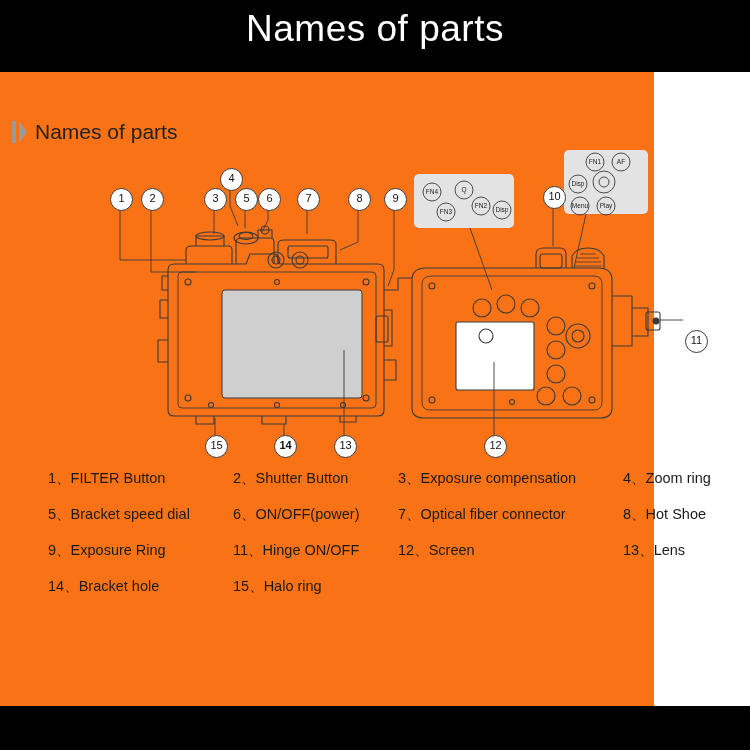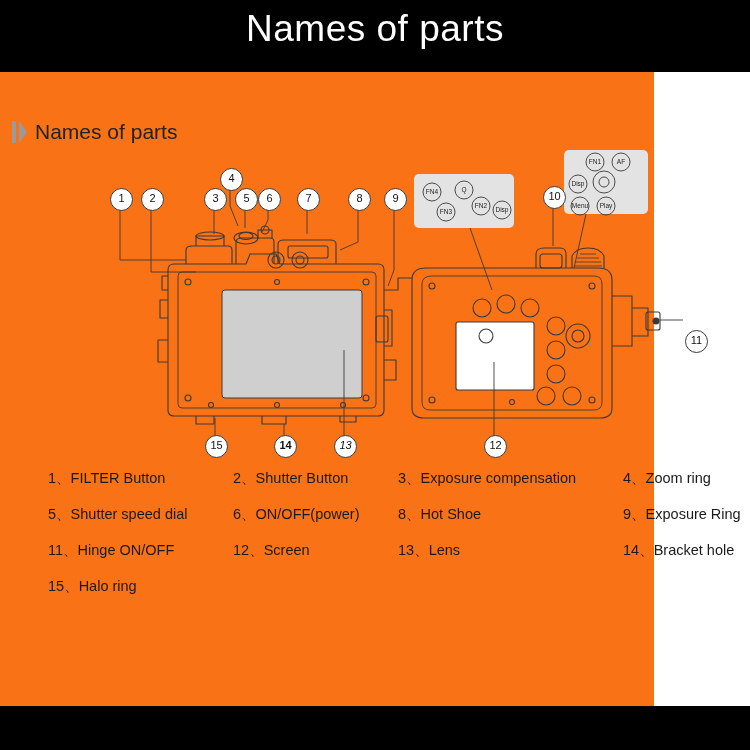--- a/index.html
+++ b/index.html
@@ -290,33 +290,34 @@
     <div class="callout" style="left:204px; top:38px;">3</div>
     <div class="callout" style="left:220px; top:18px;">4</div>
     <div class="callout" style="left:235px; top:38px;">5</div>
     <div class="callout" style="left:258px; top:38px;">6</div>
     <div class="callout" style="left:297px; top:38px;">7</div>
     <div class="callout" style="left:348px; top:38px;">8</div>
     <div class="callout" style="left:384px; top:38px;">9</div>
     <div class="callout" style="left:543px; top:36px;">10</div>
     <div class="callout" style="left:685px; top:160px;margin-top:20px;">11</div>
     <div class="callout" style="left:484px; top:285px;">12</div>
-    <div class="callout" style="left:334px; top:285px;font-style:italic;">13</div>
+    <div class="callout" style="left:334px; top:285px;">13</div>
     <div class="callout" style="left:274px; top:285px;font-weight:bold;">14</div>
     <div class="callout" style="left:205px; top:285px;">15</div>
   </div>
 
   <div class="legend">
     <div class="cell"><span class="num">1、</span><span>FILTER Button</span></div>
     <div class="cell"><span class="num">2、</span><span>Shutter Button</span></div>
     <div class="cell"><span class="num">3、</span><span>Exposure compensation</span></div>
     <div class="cell"><span class="num">4、</span><span>Zoom ring</span></div>
 
-    <div class="cell"><span class="num">5、</span><span>Shutter speed dial</span></div>
+    <div class="cell"><span class="num">5、</span><span>Bracket speed dial</span></div>
     <div class="cell"><span class="num">6、</span><span>ON/OFF(power)</span></div>
+    <div class="cell"><span class="num">7、</span><span>Optical fiber connector</span></div>
     <div class="cell"><span class="num">8、</span><span>Hot Shoe</span></div>
 
     <div class="cell"><span class="num">9、</span><span>Exposure Ring</span></div>
     <div class="cell"><span class="num">11、</span><span>Hinge ON/OFF</span></div>
     <div class="cell"><span class="num">12、</span><span>Screen</span></div>
 
     <div class="cell"><span class="num">13、</span><span>Lens</span></div>
     <div class="cell"><span class="num">14、</span><span>Bracket hole</span></div>
     <div class="cell"><span class="num">15、</span><span>Halo ring</span></div>
     <div class="cell"></div>

